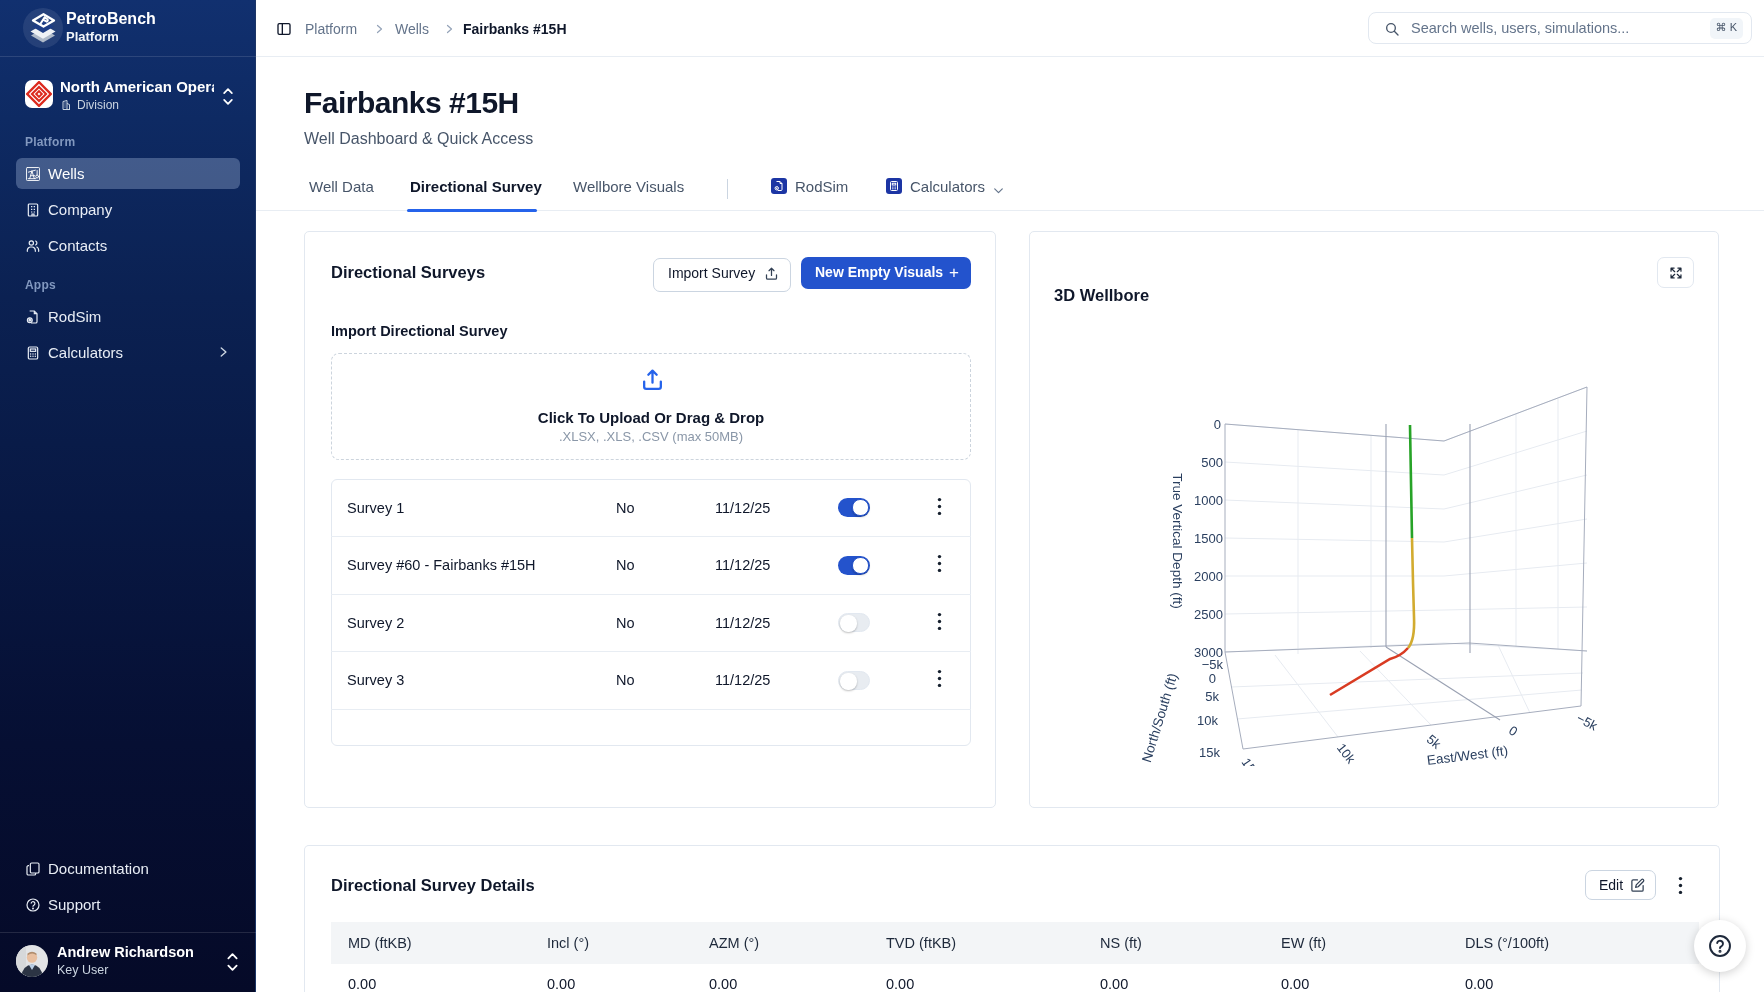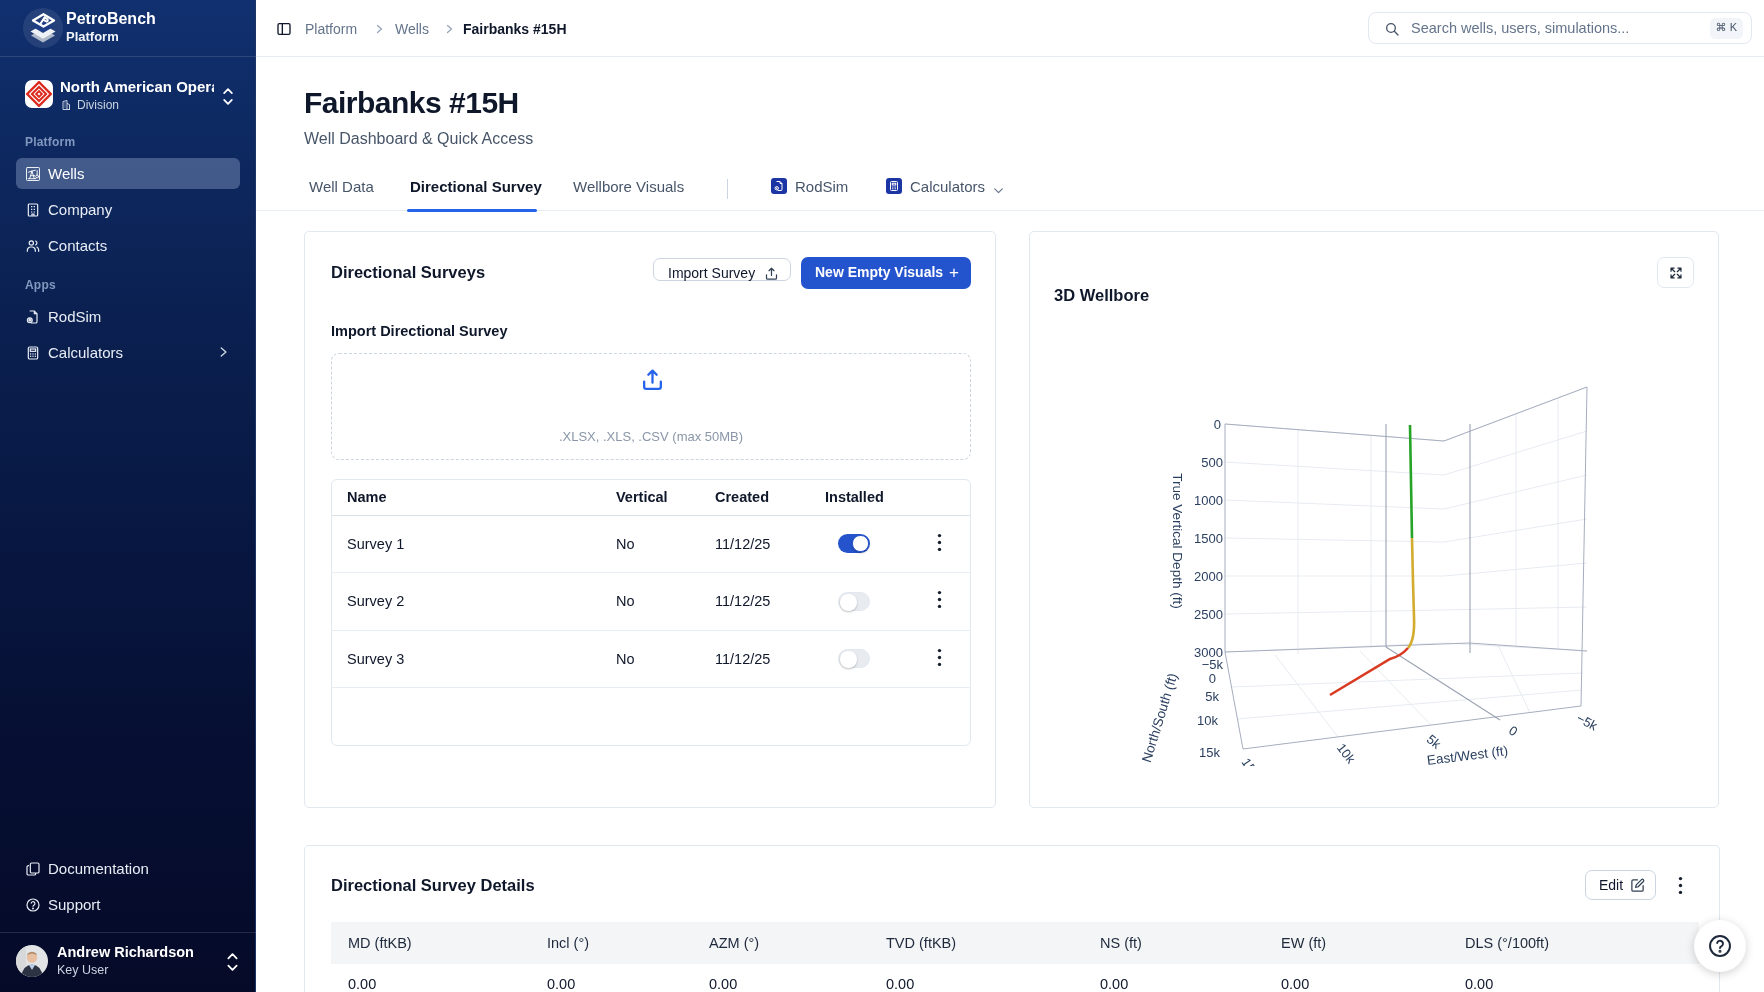--- a/index.html
+++ b/index.html
@@ -50,21 +50,21 @@
 .tabic { position:absolute; top:10px; width:16px; height:16px; background:#1c35a4; border-radius:3px; }
 
 
 .card { position:absolute; background:#fff; border:1px solid #e2e8f0; border-radius:5px; }
 #card1 { left:304px; top:231px; width:692px; height:577px; }
 #card2 { left:1029px; top:231px; width:690px; height:577px; }
 #card3 { left:304px; top:845px; width:1416px; height:147px; border-bottom:none; border-bottom-left-radius:0; border-bottom-right-radius:0;}
 .card-h { font-size:16.5px; font-weight:bold; color:#0f172a; }
 
 .btn { position:absolute; border-radius:7px; font-size:14px; }
-#btn-import { left:348px; top:26px; width:138px; height:23px; background:#fff; border:1px solid #cbd5e1; color:#0f172a; }
+#btn-import { left:348px; top:26px; width:138px; height:34px; background:#fff; border:1px solid #cbd5e1; color:#0f172a; }
 #btn-new { left:496px; top:25px; width:170px; height:32px; background:#2353cd; color:#fff; font-weight:bold; }
 
 #dropzone { position:absolute; left:26px; top:121px; width:640px; height:107px;
   border:1.5px dashed #ccd4dd; border-radius:8px; text-align:center; }
 
 table.surv { position:absolute; left:26px; top:247px; width:640px; border-collapse:collapse; }
 table.surv th { font-size:14.5px; font-weight:bold; color:#0f172a; text-align:left; height:36px;
   border-bottom:1px solid #dbe2ea; }
 table.surv td.kb { padding-left:12px; }
 table.surv td { font-size:14.5px; color:#0f172a; height:57.5px; border-bottom:1px solid #e8edf3; }
@@ -280,41 +280,52 @@
   <div class="btn" id="btn-new">
       <span style="position:absolute;left:14px;top:7px;">New Empty Visuals</span>
     <span style="position:absolute;right:12px;top:6px;font-weight:normal;font-size:17px;">+</span>
     </div>
   <div style="position:absolute;left:26px;top:91px;font-size:14.5px;color:#0f172a;font-weight:bold;">Import Directional Survey</div>
   <div id="dropzone">
     <svg style="position:absolute;left:308px;top:13px;" width="25" height="25" viewBox="0 0 24 24" fill="none" stroke="#2563eb" stroke-width="2.2" stroke-linecap="round" stroke-linejoin="round">
       <path d="M12 15V4M8 7.5L12 3.5l4 4"></path>
         <path d="M4 14v5a2 2 0 0 0 2 2h12a2 2 0 0 0 2-2v-5"></path>
     </svg>
+    <div style="position:absolute;left:0;right:0;top:55px;font-size:15px;font-weight:bold;color:#0f172a;">Click To Upload Or Drag &amp; Drop</div>
     <div style="position:absolute;left:0;right:0;top:75px;font-size:13px;color:#8a97a8;">.XLSX, .XLS, .CSV (max 50MB)</div>
   </div>
   <div class="tbl-border"></div>
   <table class="surv">
     <colgroup>
         <col style="width:285px">
         <col style="width:99px">
         <col style="width:110px">
         <col style="width:100px">
         <col style="width:46px">
       </colgroup>
     <tbody>
-        <tr>
-          <th style="padding-left:16px;">Name</th>
-          <th>Vertical</th>
-          <th>Created</th>
-          <th>Installed</th>
-          <th></th>
+    <tr>
+          <td style="padding-left:16px;">Survey 1</td>
+          <td>No</td>
+          <td>11/12/25</td>
+          <td>
+            <div class="toggle on">
+              <div class="knob"></div>
+            </div>
+          </td>
+          <td class="kb"><svg width="5" height="19" viewBox="0 0 5 19">
+              <g fill="#16202e">
+                <circle cx="2.5" cy="2.6" r="1.7"></circle>
+                <circle cx="2.5" cy="9.5" r="1.7"></circle>
+                <circle cx="2.5" cy="16.4" r="1.7"></circle>
+              </g>
+            </svg></td>
         </tr>
     <tr>
-          <td style="padding-left:16px;">Survey 1</td>
+          <td style="padding-left:16px;">Survey #60 - Fairbanks #15H</td>
           <td>No</td>
           <td>11/12/25</td>
           <td>
             <div class="toggle on">
               <div class="knob"></div>
             </div>
           </td>
           <td class="kb"><svg width="5" height="19" viewBox="0 0 5 19">
               <g fill="#16202e">
                 <circle cx="2.5" cy="2.6" r="1.7"></circle>

